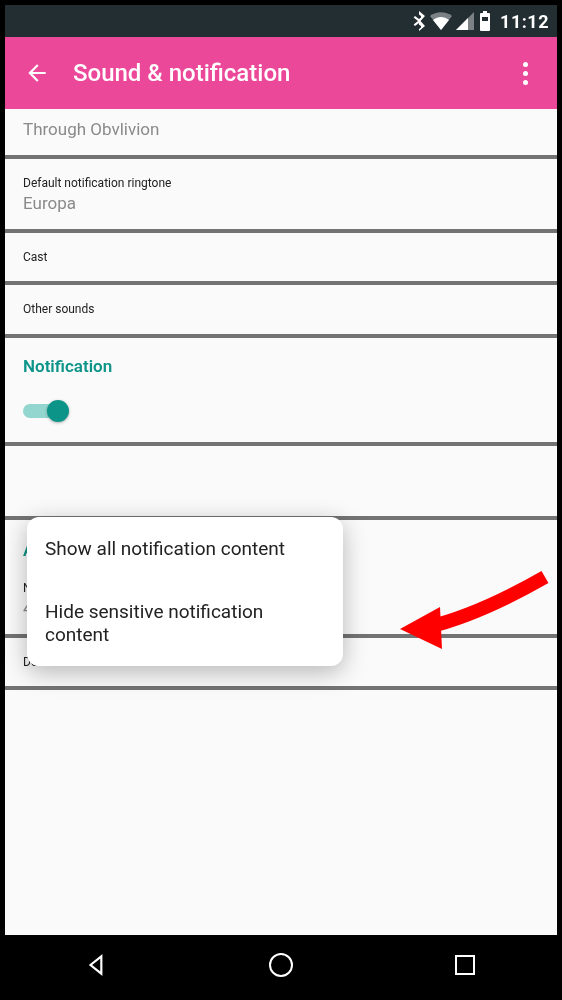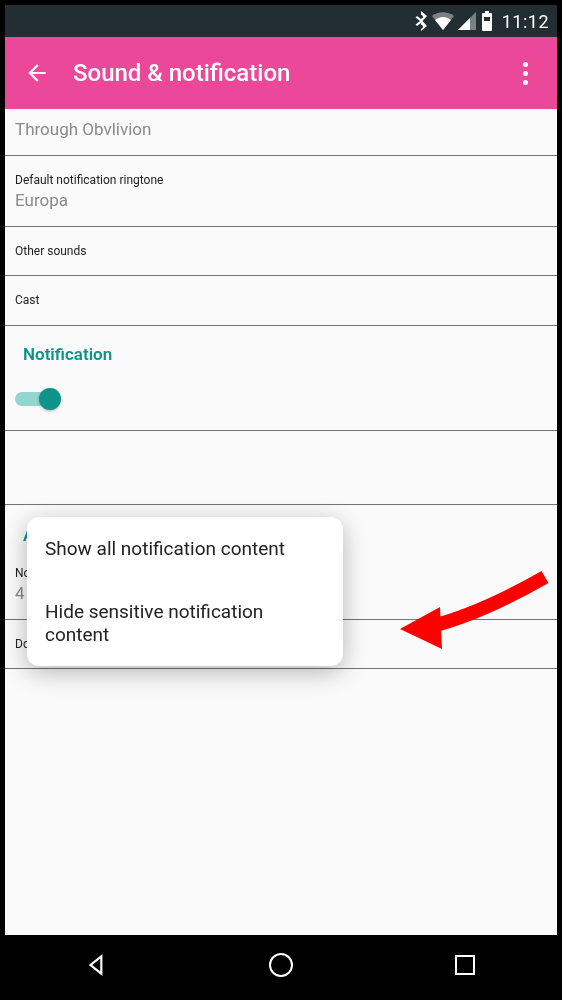--- a/index.html
+++ b/index.html
@@ -21,21 +21,21 @@
     height: 32px;
     background: #232e32;
     display: flex;
     align-items: center;
     justify-content: flex-end;
     padding: 0 8px;
     color: #fff;
     font-size: 18px;
     gap: 4px;
   }
-  .status-bar .clock { margin-left: 4px; letter-spacing: 0.5px; }
+  .status-bar .clock { margin-left: 4px; letter-spacing: 0.5px; font-weight: bold; }
   .bt-icon svg, .wifi-icon svg, .cell-icon svg, .batt-icon svg { display:block; }
   .app-bar {
     height: 72px;
     background: #ec4899;
     display: flex;
     align-items: center;
     color: #fff;
     padding: 0 12px;
   }
   .back-btn { width: 40px; height: 40px; display:flex; align-items:center; justify-content:center; }
@@ -48,22 +48,22 @@
   .menu-btn { width:40px; height:40px; display:flex; align-items:center; justify-content:center; }
   .dots { display:flex; flex-direction:column; gap:4px; }
   .dots span { width:5px; height:5px; background:#fff; border-radius:50%; }
 
   .content {
     background: #fafafa;
     height: calc(100% - 32px - 68px - 60px);
     overflow: hidden;
   }
   .item {
-    padding: 16px 10px;
-    border-bottom: 1px solid #737373;
+    padding: 16px 18px;
+    border-bottom: 4px solid #737373;
     background: #fafafa;
   }
   .item.first { padding-top: 8px; }
   .item .title { font-size: 12px; color: #222; line-height: 1.35; }
   .item .sub { font-size: 17px; color: #8a8a8a; margin-top: 2px; }
   .section-header {
     padding: 18px 18px 4px 18px;
     color: #0d9488;
     font-weight: 600;
     font-size: 17px;
@@ -171,24 +171,24 @@
 
   <div class="content">
     <div class="item first">
       <div class="sub">Through Obvlivion</div>
     </div>
     <div class="item">
       <div class="title">Default notification ringtone</div>
       <div class="sub">Europa</div>
     </div>
     <div class="item">
+      <div class="title">Cast</div>
+    </div>
+    <div class="item">
       <div class="title">Other sounds</div>
-    </div>
-    <div class="item">
-      <div class="title">Cast</div>
     </div>
     <div class="section-header">Notification</div>
     <div class="item with-toggle">
       <div class="switch">
         <div class="track"></div>
         <div class="thumb"></div>
       </div>
     </div>
     <div class="item" style="height:74px;"></div>
     <div class="section-header" style="padding-top:20px;">Advanced</div>

